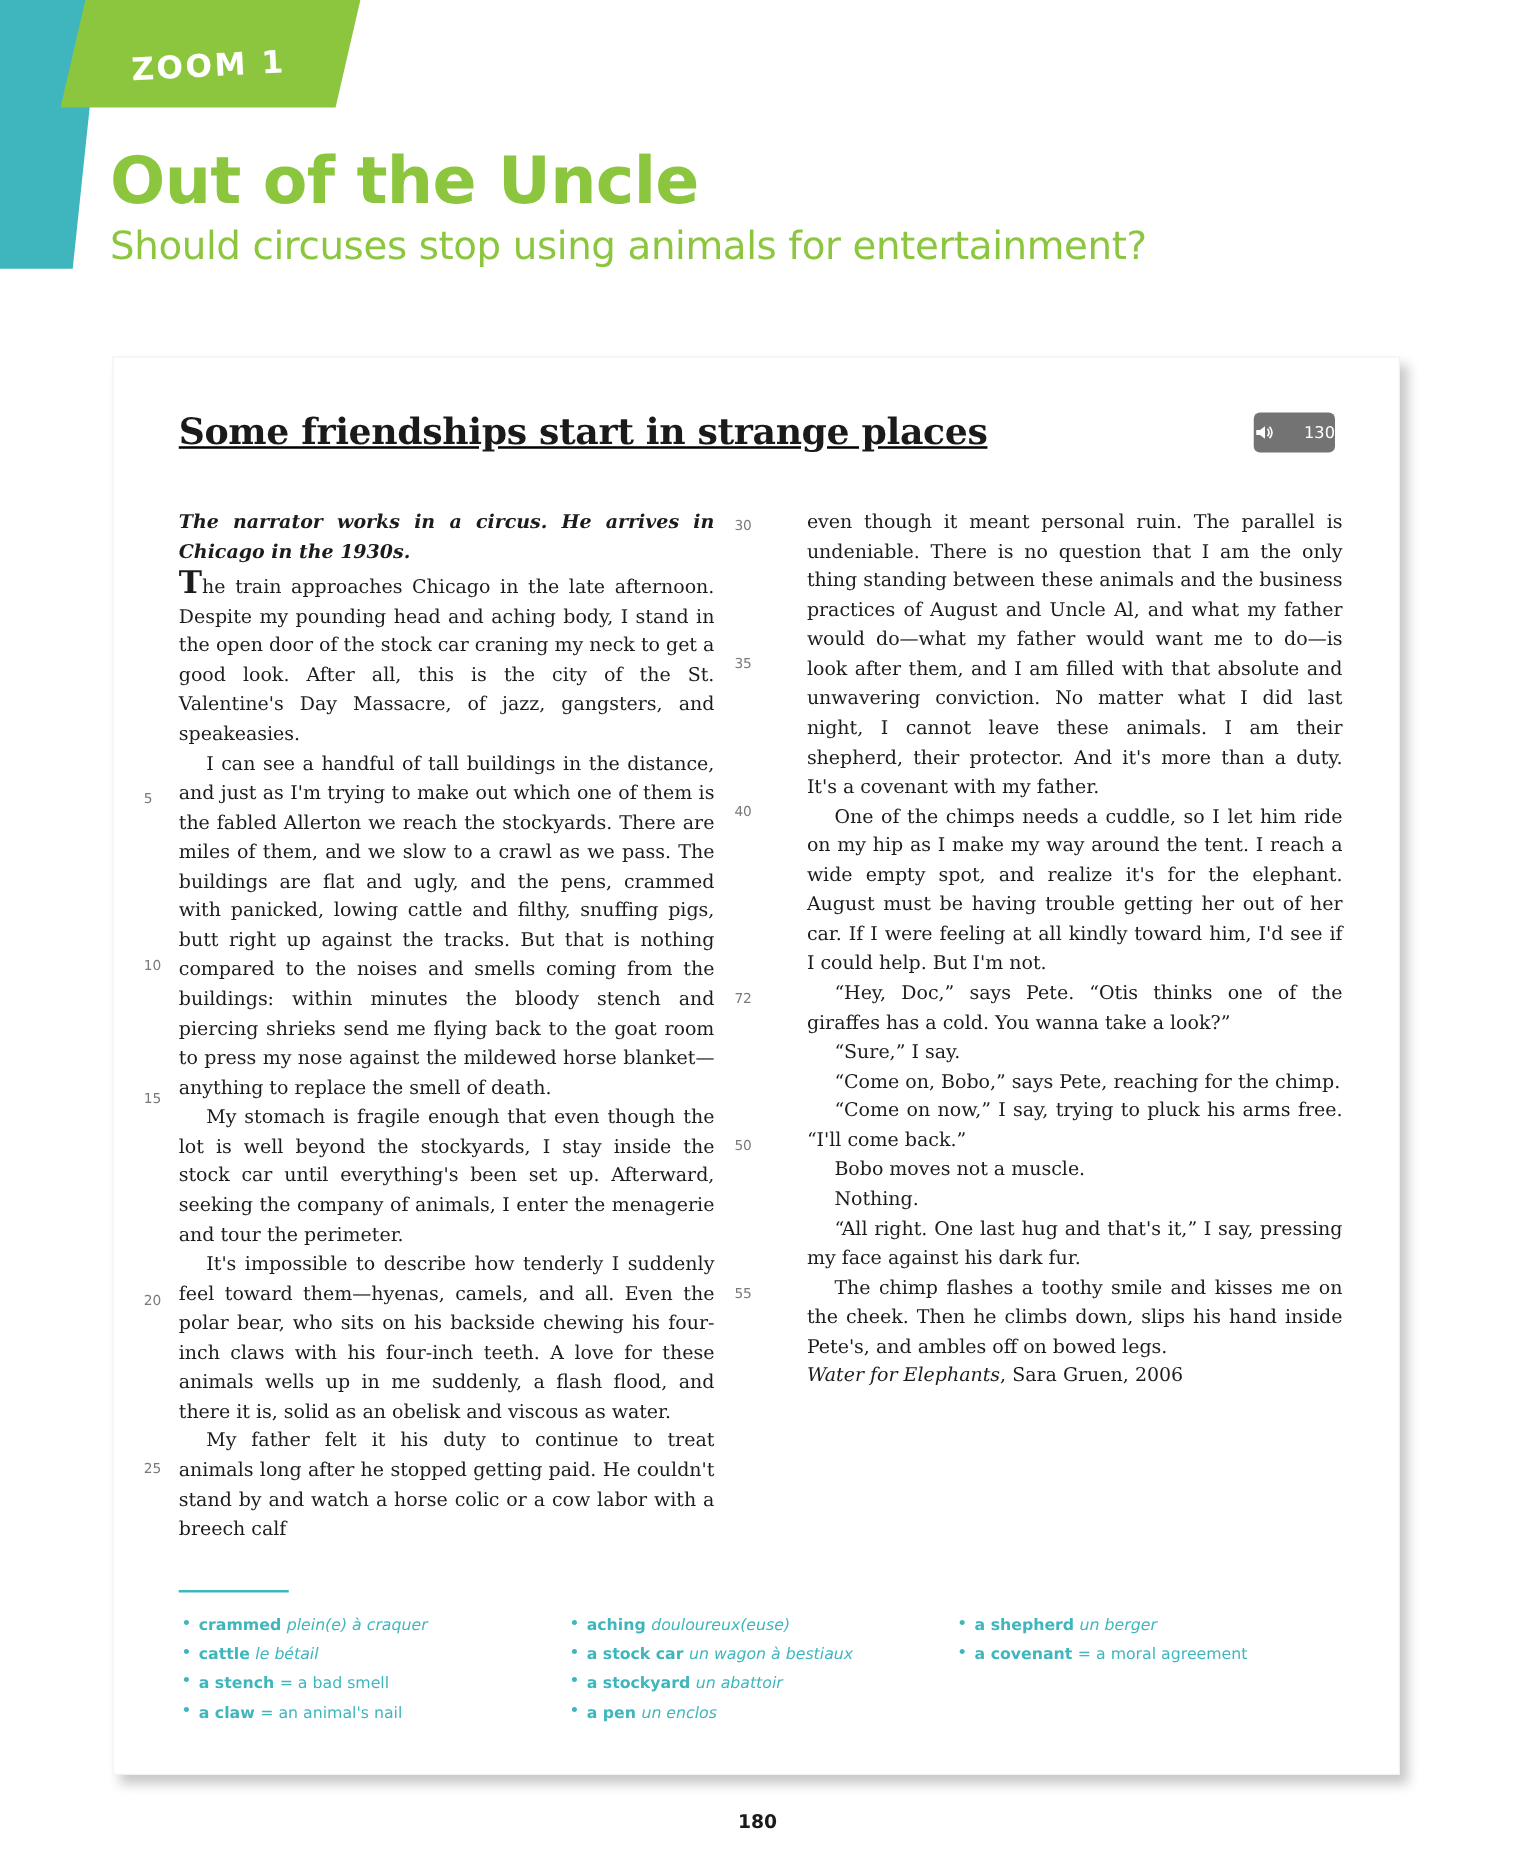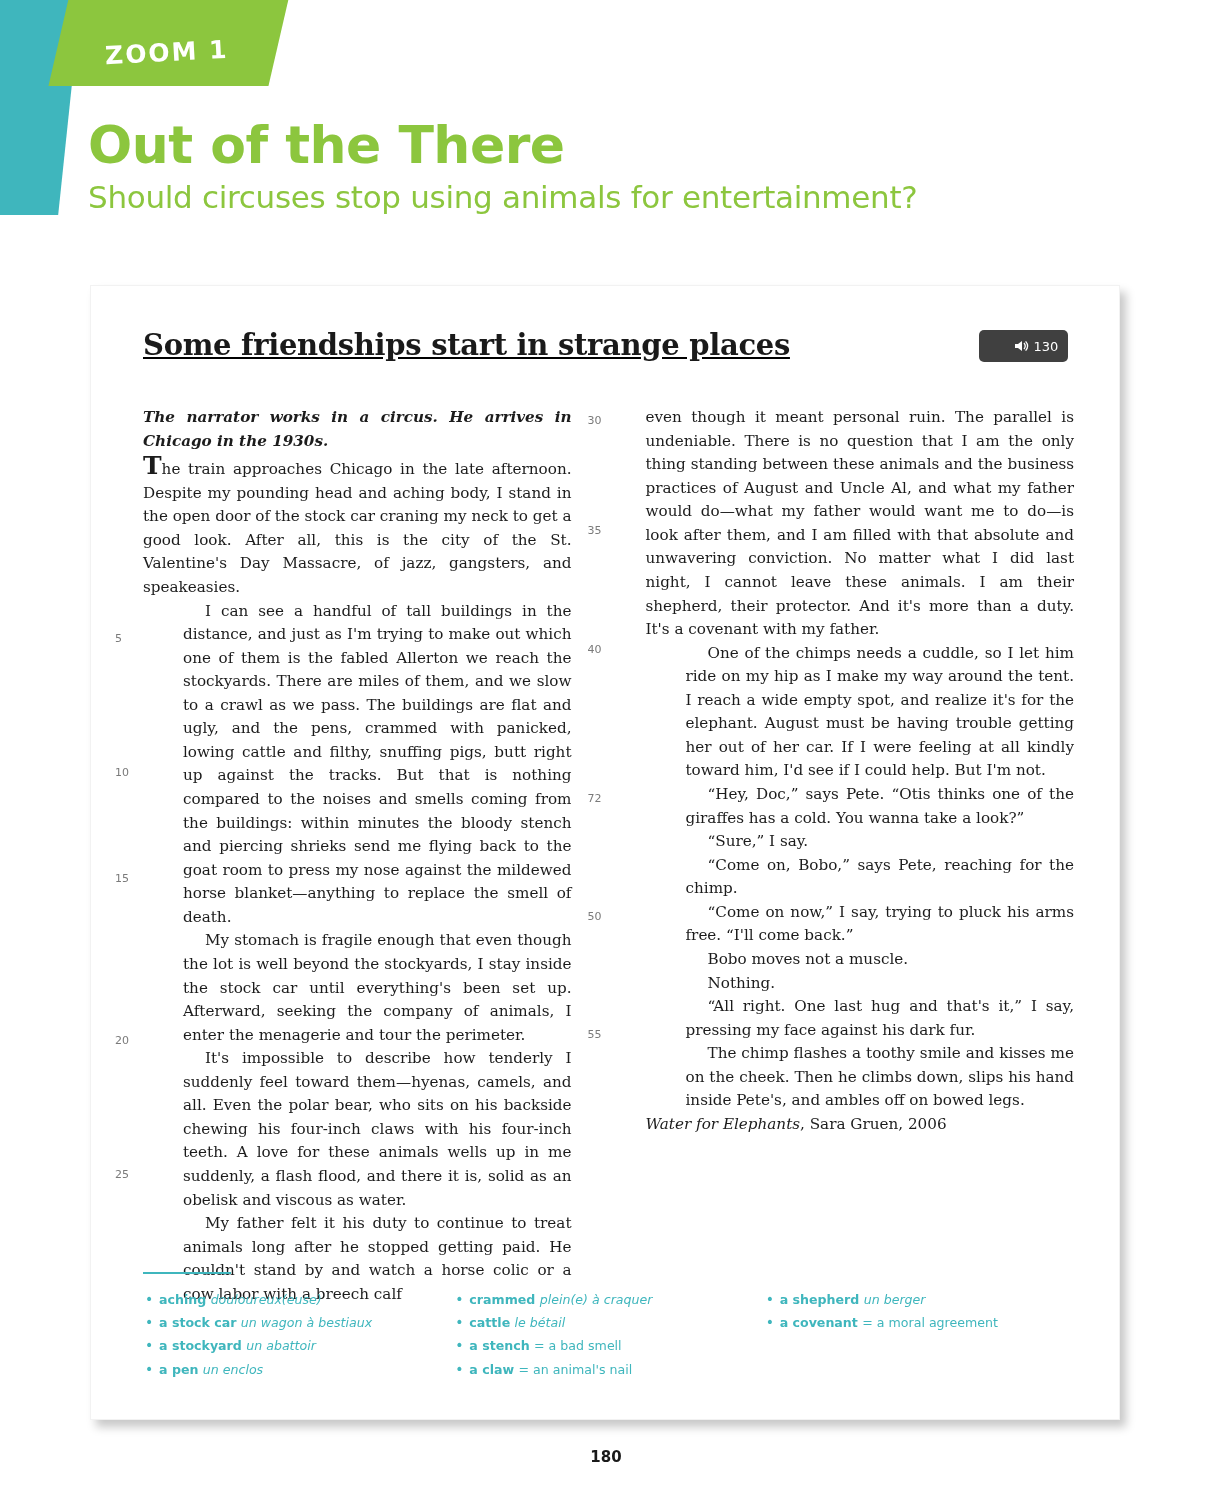--- a/index.html
+++ b/index.html
@@ -108,27 +108,26 @@
     letter-spacing: -0.3px;
   }
 
   
   .audio-badge {
     position: absolute;
     right: 6px;
     top: 2px;
     width: 65px;
     height: 32px;
-    background: #404040;
+    background: #737373;
     border-radius: 5px;
     display: flex;
     align-items: center;
-    justify-content: center;
+    justify-content: space-between;
     gap: 5px;
-    padding-left: 24px;
   }
   .audio-badge .spk {
     display: inline-block;
     width: 16px;
     height: 16px;
     position: relative;
   }
   .audio-badge .num {
     color: #ffffff;
     font-family: "DejaVu Sans", sans-serif;
@@ -151,21 +150,20 @@
   .col p {
     margin: 0;
     font-family: "DejaVu Serif", serif;
     font-size: 15.2px;
     line-height: 1.55;
     color: #1c1c1c;
     text-align: justify;
   }
   .col p.indent {
     text-indent: 22px;
-    margin-left: 40px;
   }
   .intro-note {
     font-family: "DejaVu Serif", serif;
     font-style: italic;
     font-weight: bold;
     font-size: 14.6px;
     color: #3fb6bd;
     line-height: 1.5;
     margin: 0 0 12px 0;
   }
@@ -255,21 +253,21 @@
 </head>
 <body>
 
 <div class="corner-wrap">
   <div class="teal-block"></div>
   <div class="green-banner"></div>
   <div class="zoom-label">ZOOM 1</div>
 </div>
 
 <div class="title-area">
-  <h1 class="page-title">Out of the There</h1>
+  <h1 class="page-title">Out of the Uncle</h1>
   <p class="page-subtitle">Should circuses stop using animals for entertainment?</p>
 </div>
 
 <div class="card">
   <div class="card-inner">
 
     <h2 class="doc-heading">Some friendships start in strange places</h2>
 
     <div class="audio-badge">
       <span class="spk">
@@ -326,32 +324,32 @@
         <p class="source">
           <em>Water for Elephants</em><span>, Sara Gruen, 2006</span>
         </p>
       </div>
     </div>
 
     <div class="glossary">
       <div class="gloss-rule"></div>
       <div class="gloss-cols" id="gloss-cols">
           <div class="gloss-col">
+            <div class="gloss-item"><span class="term">crammed </span><span class="def">plein(e) à craquer</span></div>
+            <div class="gloss-item"><span class="term">cattle </span><span class="def">le bétail</span></div>
+            <div class="gloss-item"><span class="term">a stench </span><span class="def-plain">= a bad smell</span></div>
+            <div class="gloss-item"><span class="term">a claw </span><span class="def-plain">= an animal's nail</span></div>
+          </div>
+          <div class="gloss-col">
             <div class="gloss-item"><span class="term">aching </span><span class="def">douloureux(euse)</span></div>
             <div class="gloss-item"><span class="term">a stock car </span><span class="def">un wagon à bestiaux</span></div>
             <div class="gloss-item"><span class="term">a stockyard </span><span class="def">un abattoir</span></div>
             <div class="gloss-item"><span class="term">a pen </span><span class="def">un enclos</span></div>
           </div>
           <div class="gloss-col">
-            <div class="gloss-item"><span class="term">crammed </span><span class="def">plein(e) à craquer</span></div>
-            <div class="gloss-item"><span class="term">cattle </span><span class="def">le bétail</span></div>
-            <div class="gloss-item"><span class="term">a stench </span><span class="def-plain">= a bad smell</span></div>
-            <div class="gloss-item"><span class="term">a claw </span><span class="def-plain">= an animal's nail</span></div>
-          </div>
-          <div class="gloss-col">
             <div class="gloss-item"><span class="term">a shepherd </span><span class="def">un berger</span></div>
             <div class="gloss-item"><span class="term">a covenant </span><span class="def-plain">= a moral agreement</span></div>
           </div>
         </div>
     </div>
 
   </div>
 </div>
 
 <div class="page-number">180</div>

